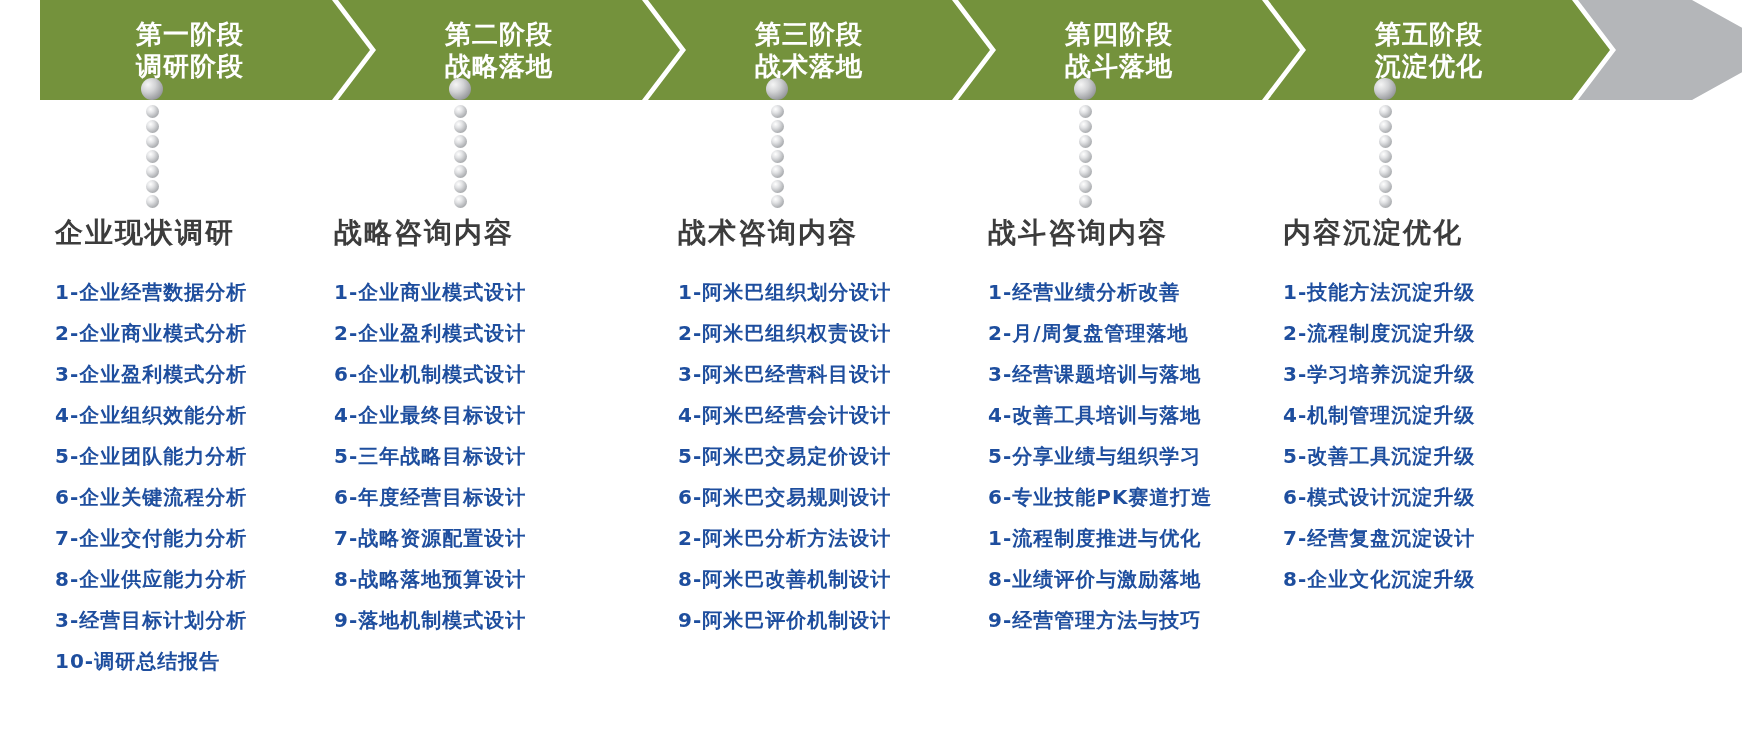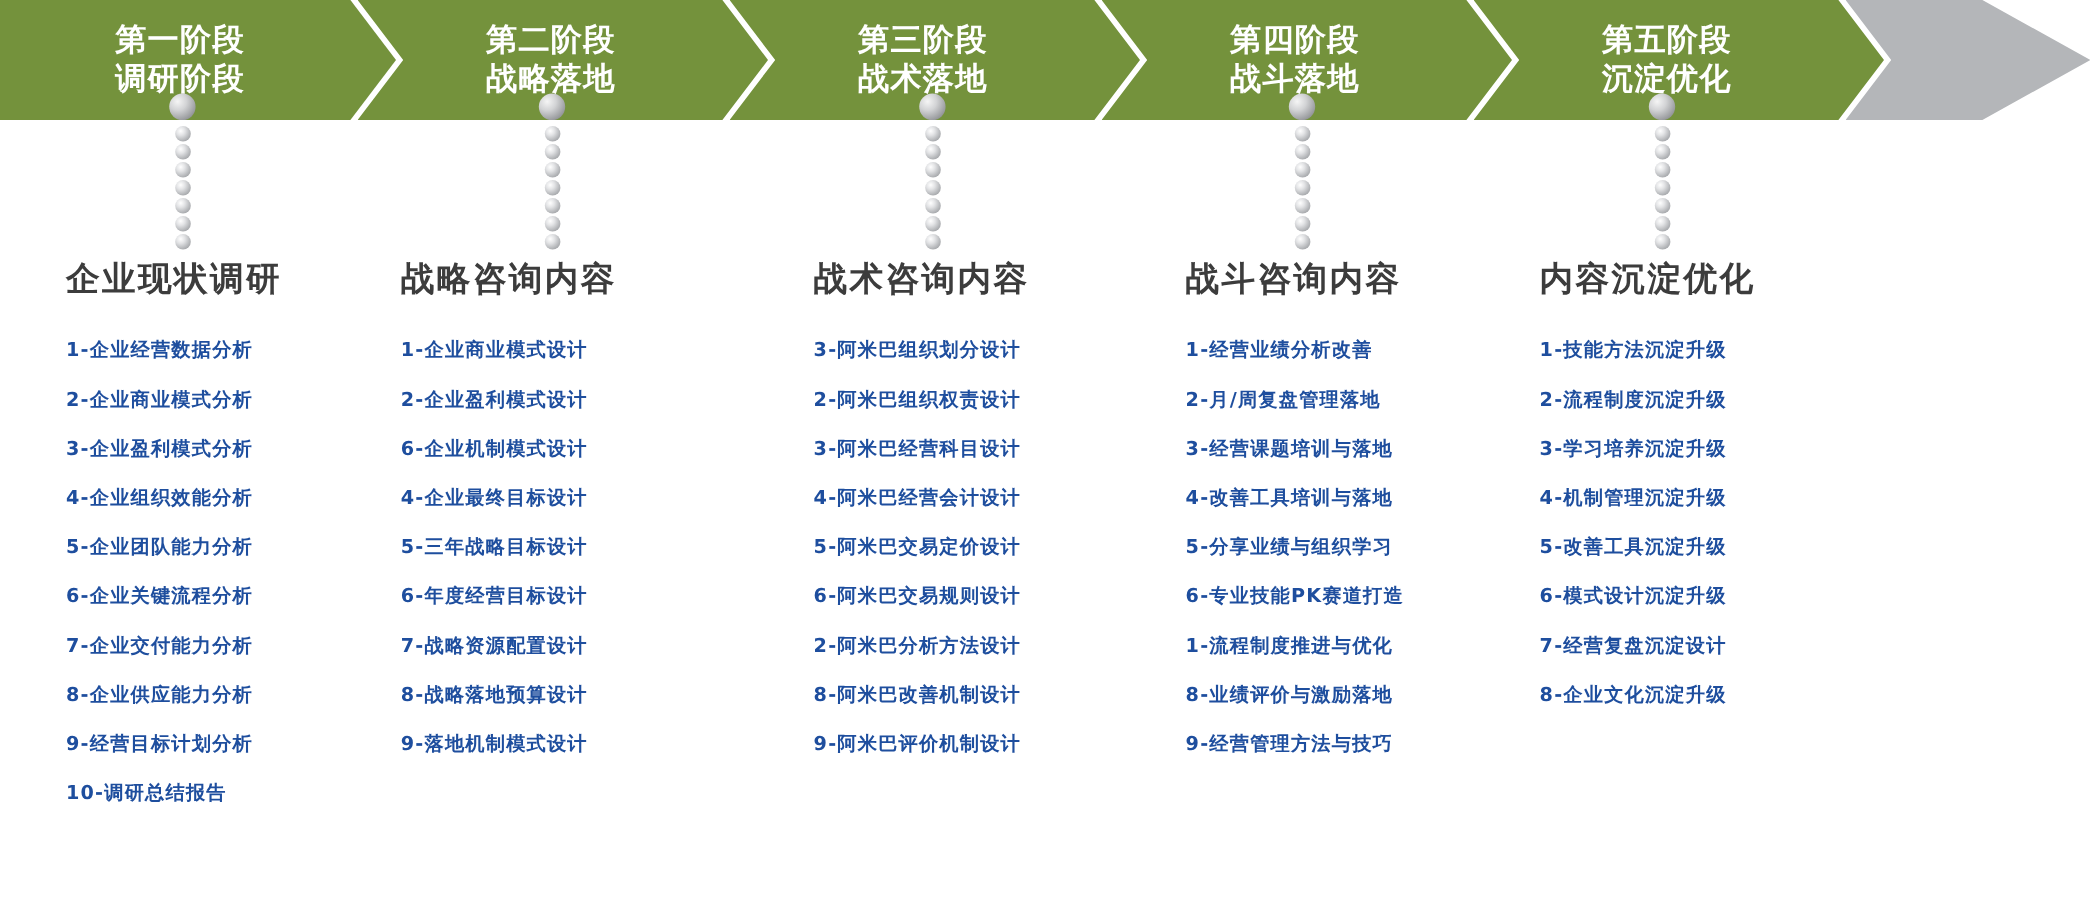--- a/index.html
+++ b/index.html
@@ -15,20 +15,21 @@
   }
 
   
   .banner {
     position: absolute;
     top: 0; left: 0;
     width: 1742px;
     height: 100px;
     display: flex;
     align-items: stretch;
+    padding-left: 40px;
   }
   .stage {
     flex: none;
     width: 342px;
     height: 100px;
     background: #74923C;
     clip-path: polygon(0 0, calc(100% - 38px) 0, 100% 50%, calc(100% - 38px) 100%, 0 100%, 38px 50%);
     margin-left: -32px;
     display: flex;
     flex-direction: column;
@@ -104,21 +105,21 @@
   .column:nth-child(5) { left: 1283px; }
   .col-title {
     font-size: 28px;
     font-weight: bold;
     color: #3C3C3C;
     letter-spacing: 2px;
     margin-bottom: 28px;
     white-space: nowrap;
   }
   .item {
-    font-size: 16px;
+    font-size: 20px;
     font-weight: bold;
     color: #1E4E9E;
     line-height: 24px;
     margin-bottom: 17px;
     letter-spacing: 1px;
     white-space: nowrap;
   }
 </style>
 </head>
 <body>
@@ -216,21 +217,21 @@
     <div class="col-title">企业现状调研</div>
     <div class="col-list">
           <div class="item">1-企业经营数据分析</div>
           <div class="item">2-企业商业模式分析</div>
           <div class="item">3-企业盈利模式分析</div>
           <div class="item">4-企业组织效能分析</div>
           <div class="item">5-企业团队能力分析</div>
           <div class="item">6-企业关键流程分析</div>
           <div class="item">7-企业交付能力分析</div>
           <div class="item">8-企业供应能力分析</div>
-          <div class="item">9-经营目标计划分析</div>
+          <div class="item">3-经营目标计划分析</div>
           <div class="item">10-调研总结报告</div>
         </div>
   </div>
 
   <div class="column">
     <div class="col-title">战略咨询内容</div>
     <div class="col-list">
           <div class="item">1-企业商业模式设计</div>
           <div class="item">2-企业盈利模式设计</div>
           <div class="item">6-企业机制模式设计</div>
@@ -239,21 +240,21 @@
           <div class="item">6-年度经营目标设计</div>
           <div class="item">7-战略资源配置设计</div>
           <div class="item">8-战略落地预算设计</div>
           <div class="item">9-落地机制模式设计</div>
         </div>
   </div>
 
   <div class="column">
     <div class="col-title">战术咨询内容</div>
     <div class="col-list">
-          <div class="item">3-阿米巴组织划分设计</div>
+          <div class="item">1-阿米巴组织划分设计</div>
           <div class="item">2-阿米巴组织权责设计</div>
           <div class="item">3-阿米巴经营科目设计</div>
           <div class="item">4-阿米巴经营会计设计</div>
           <div class="item">5-阿米巴交易定价设计</div>
           <div class="item">6-阿米巴交易规则设计</div>
           <div class="item">2-阿米巴分析方法设计</div>
           <div class="item">8-阿米巴改善机制设计</div>
           <div class="item">9-阿米巴评价机制设计</div>
         </div>
   </div>

